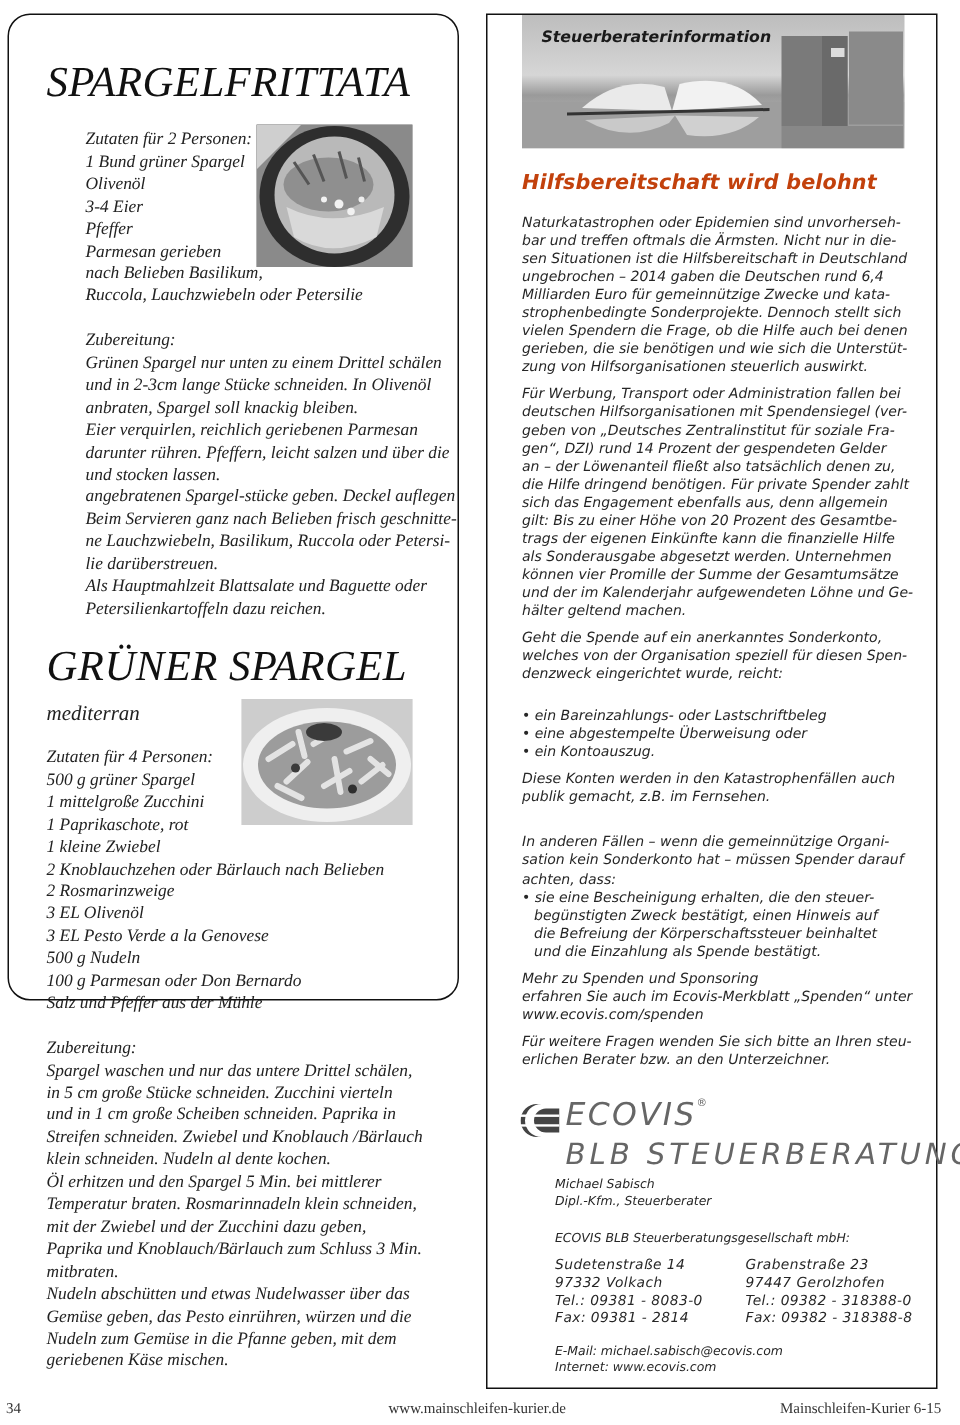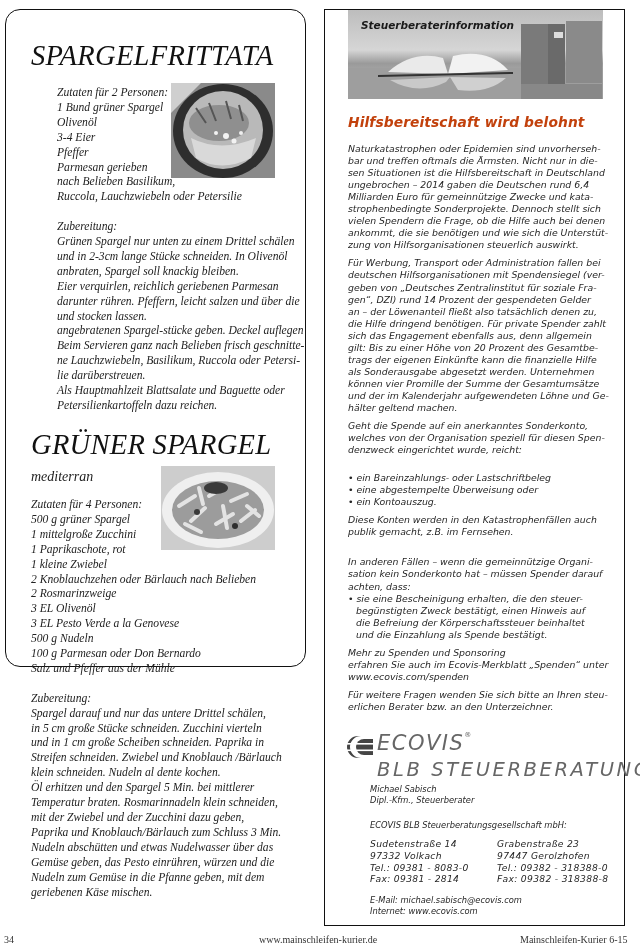--- a/index.html
+++ b/index.html
@@ -124,29 +124,30 @@
     <div>1 kleine Zwiebel</div>
     <div>2 Knoblauchzehen oder Bärlauch nach Belieben</div>
     <div>2 Rosmarinzweige</div>
     <div>3 EL Olivenöl</div>
     <div>3 EL Pesto Verde a la Genovese</div>
     <div>500 g Nudeln</div>
     <div>100 g Parmesan oder Don Bernardo</div>
     <div>Salz und Pfeffer aus der Mühle</div>
     <div class="gap"></div>
     <div>Zubereitung:</div>
-    <div>Spargel darauf und nur das untere Drittel schälen,</div>
+    <div>Spargel waschen und nur das untere Drittel schälen,</div>
     <div>in 5 cm große Stücke schneiden. Zucchini vierteln</div>
     <div>und in 1 cm große Scheiben schneiden. Paprika in</div>
     <div>Streifen schneiden. Zwiebel und Knoblauch /Bärlauch</div>
     <div>klein schneiden. Nudeln al dente kochen.</div>
     <div>Öl erhitzen und den Spargel 5 Min. bei mittlerer</div>
     <div>Temperatur braten. Rosmarinnadeln klein schneiden,</div>
     <div>mit der Zwiebel und der Zucchini dazu geben,</div>
     <div>Paprika und Knoblauch/Bärlauch zum Schluss 3 Min.</div>
+    <div>mitbraten.</div>
     <div>Nudeln abschütten und etwas Nudelwasser über das</div>
     <div>Gemüse geben, das Pesto einrühren, würzen und die</div>
     <div>Nudeln zum Gemüse in die Pfanne geben, mit dem</div>
     <div>geriebenen Käse mischen.</div>
   </div>
 </div>
 
 <div id="right-box" class="box sans">
 
   <div id="banner" class="abs">
@@ -170,21 +171,21 @@
 
   <div class="abs art" style="left:23px; top:133px; width:256px;">
     <p>
       <span class="line" style="display:block">Naturkatastrophen oder Epidemien sind unvorherseh-</span>
       <span class="line" style="display:block">bar und treffen oftmals die Ärmsten. Nicht nur in die-</span>
       <span class="line" style="display:block">sen Situationen ist die Hilfsbereitschaft in Deutschland</span>
       <span class="line" style="display:block">ungebrochen – 2014 gaben die Deutschen rund 6,4</span>
       <span class="line" style="display:block">Milliarden Euro für gemeinnützige Zwecke und kata-</span>
       <span class="line" style="display:block">strophenbedingte Sonderprojekte. Dennoch stellt sich</span>
       <span class="line" style="display:block">vielen Spendern die Frage, ob die Hilfe auch bei denen</span>
-      <span class="line" style="display:block">ankommt, die sie benötigen und wie sich die Unterstüt-</span>
+      <span class="line" style="display:block">gerieben, die sie benötigen und wie sich die Unterstüt-</span>
       <span class="line" style="display:block">zung von Hilfsorganisationen steuerlich auswirkt.</span>
     </p>
     <p>
       <span class="line" style="display:block">Für Werbung, Transport oder Administration fallen bei</span>
       <span class="line" style="display:block">deutschen Hilfsorganisationen mit Spendensiegel (ver-</span>
       <span class="line" style="display:block">geben von „Deutsches Zentralinstitut für soziale Fra-</span>
       <span class="line" style="display:block">gen“, DZI) rund 14 Prozent der gespendeten Gelder</span>
       <span class="line" style="display:block">an – der Löwenanteil fließt also tatsächlich denen zu,</span>
       <span class="line" style="display:block">die Hilfe dringend benötigen. Für private Spender zahlt</span>
       <span class="line" style="display:block">sich das Engagement ebenfalls aus, denn allgemein</span>

